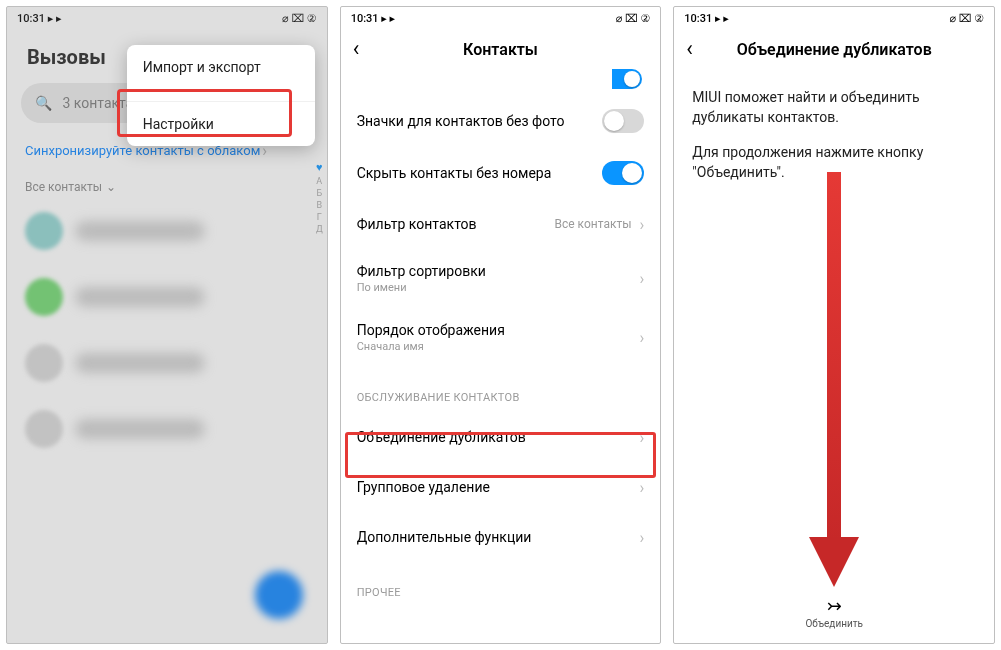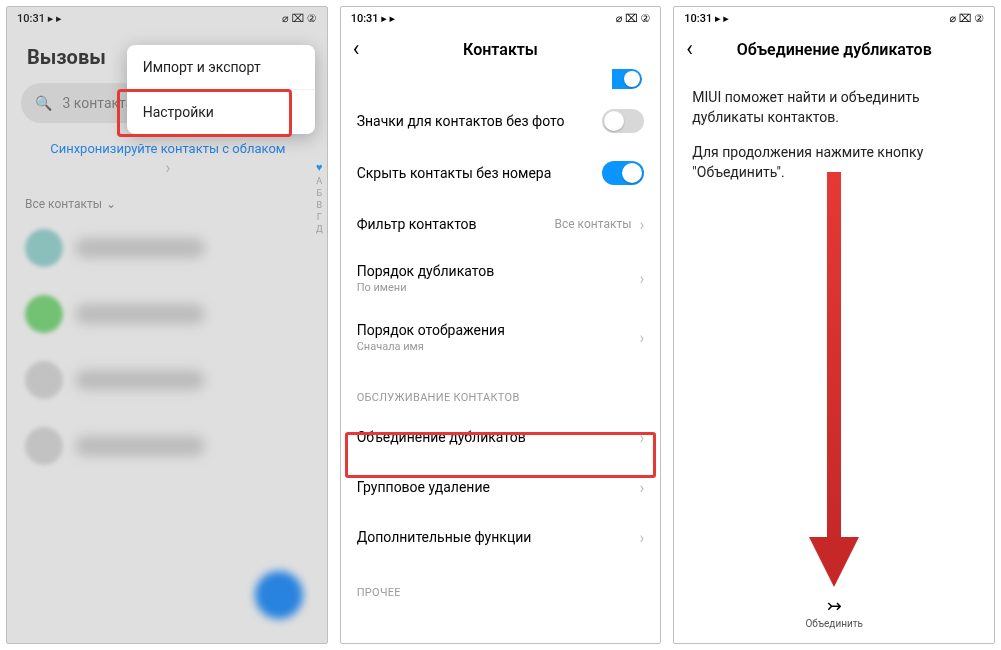--- a/index.html
+++ b/index.html
@@ -80,21 +80,20 @@
     font-size: 14px;
     width: 70%;
   }
   .p1 .sync-link {
     color: #0a84ff;
     font-size: 13px;
     margin: 18px 4px 6px 4px;
     display: flex;
     align-items: center;
     gap: 2px;
-    flex-direction: column;
   }
   .p1 .all-contacts {
     color: #888;
     font-size: 12px;
     margin: 20px 4px 4px 4px;
     display: flex; align-items: center; gap: 4px;
   }
   .p1 .contact-row {
     display: flex;
     align-items: center;
@@ -138,21 +137,21 @@
     border-radius: 8px;
     box-shadow: 0 4px 18px rgba(0,0,0,0.25);
     z-index: 20;
     overflow: visible;
   }
   .p1 .popup-item {
     padding: 14px 16px;
     font-size: 14px;
     color: #222;
   }
-  .p1 .popup-item + .popup-item { border-top: 1px solid #f0f0f0; }
+  .p1 .popup-item + .popup-item { border-top: 1px solid #f0f0f0; margin-top: 12px; }
   .p1 .red-box-1 {
     position: absolute;
     border: 3px solid #e53935;
     border-radius: 4px;
     pointer-events: none;
     z-index: 30;
     left: -10px;
     top: 44px;
     width: 175px;
     height: 48px;
@@ -332,21 +331,21 @@
     <div class="label-wrap">
         <span class="label">Фильтр контактов</span>
       </div>
     <div class="right">
       <span class="value">Все контакты</span>
       <span class="chev-right">›</span>
     </div>
   </div>
   <div class="list-item">
     <div class="label-wrap">
-      <span class="label">Порядок дубликатов</span>
+      <span class="label">Фильтр сортировки</span>
       <span class="sublabel">По имени</span>
     </div>
     <span class="chev-right">›</span>
   </div>
   <div class="list-item">
     <div class="label-wrap">
       <span class="label">Порядок отображения</span>
       <span class="sublabel">Сначала имя</span>
     </div>
     <span class="chev-right">›</span>

